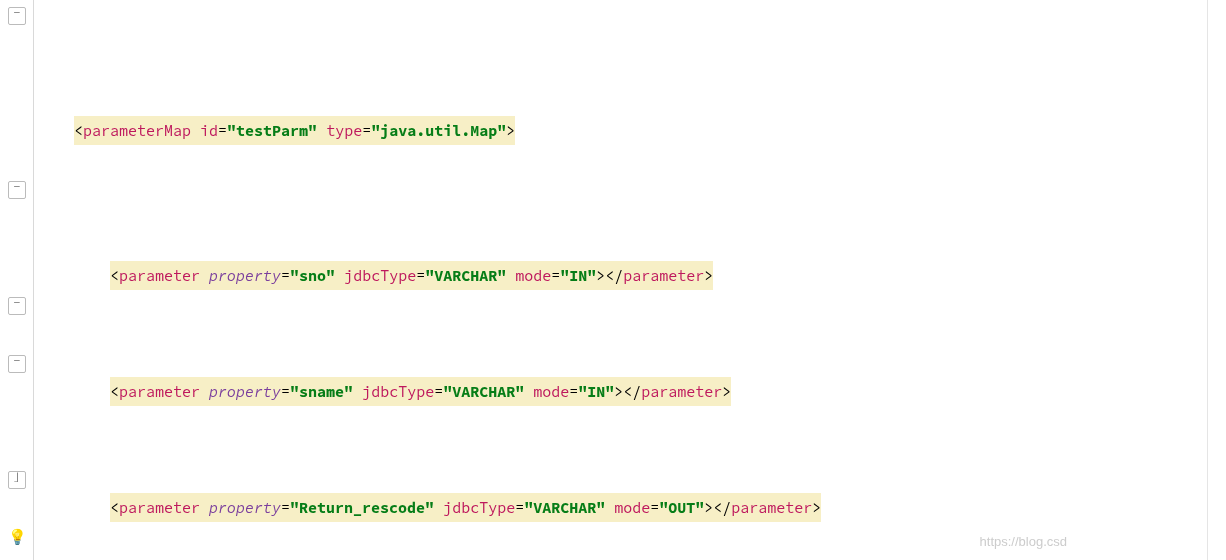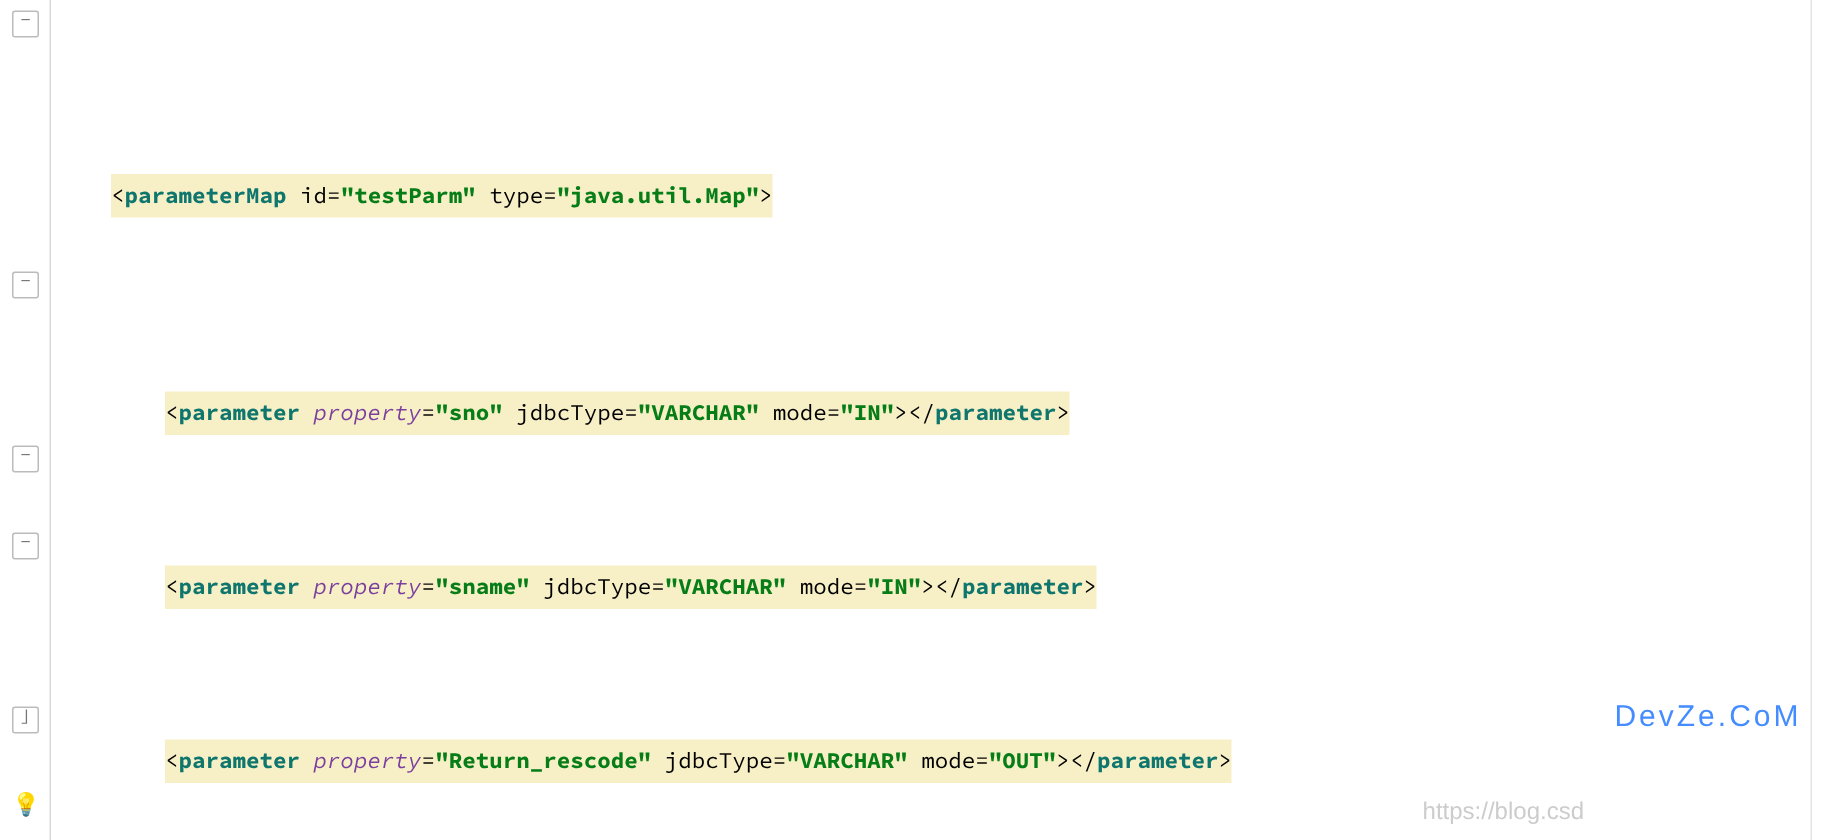--- a/index.html
+++ b/index.html
@@ -57,22 +57,22 @@
     flex: 1 1 auto;
     position: relative;
     white-space: pre;
     line-height: 29px;
     padding-left: 2px;
     overflow: hidden;
   }
   .row { height: 29px; position: relative; }
   .hl { background: #f7efc6; }
   .brkt  { color: #000; }
-  .tag   { color: #0f766e; font-weight: bold; }
-  .attr  { color: #000000; }
+  .tag   { color: #be185d; font-weight: normal; }
+  .attr  { color: #be185d; }
   .attr2 { color: #7a3e9d; font-style: italic; }
   .strb  { color: #067d17; font-weight: bold; }
   .seg { display:inline-block; height:100%; vertical-align: top; }
   .watermark {
     position: absolute;
     right: 6px;
     top: 464px;
     color: #3b86ff;
     font-family: "Microsoft YaHei", Arial, sans-serif;
     font-size: 28px;
@@ -83,24 +83,24 @@
   }
   .watermark .en {
     font-family: Arial, sans-serif;
     font-size: 20px;
     display: block;
     letter-spacing: 2px;
     text-align: right;
   }
   .footer-url {
     position: absolute;
-    right: 151px;
+    right: 140px;
     bottom: 4px;
     color: #ccc;
-    font-size: 16px;
+    font-size: 13px;
     font-family: Arial, sans-serif;
     pointer-events: none;
   }
   .thin-col {
     flex: 0 0 2px;
     width: 2px;
     background: #fff;
   }
   .vscroll-edge {
     flex: 0 0 18px;
@@ -158,19 +158,18 @@
     
     
     
     
     
 
     
     
 
     <div class="watermark">
-      <span class="en">DevZe.CoM</span>
     </div>
     <div class="footer-url">https://blog.csd</div>
   </div>
 
   <div class="vscroll-edge"></div>
 </div>
 
 </body></html>

